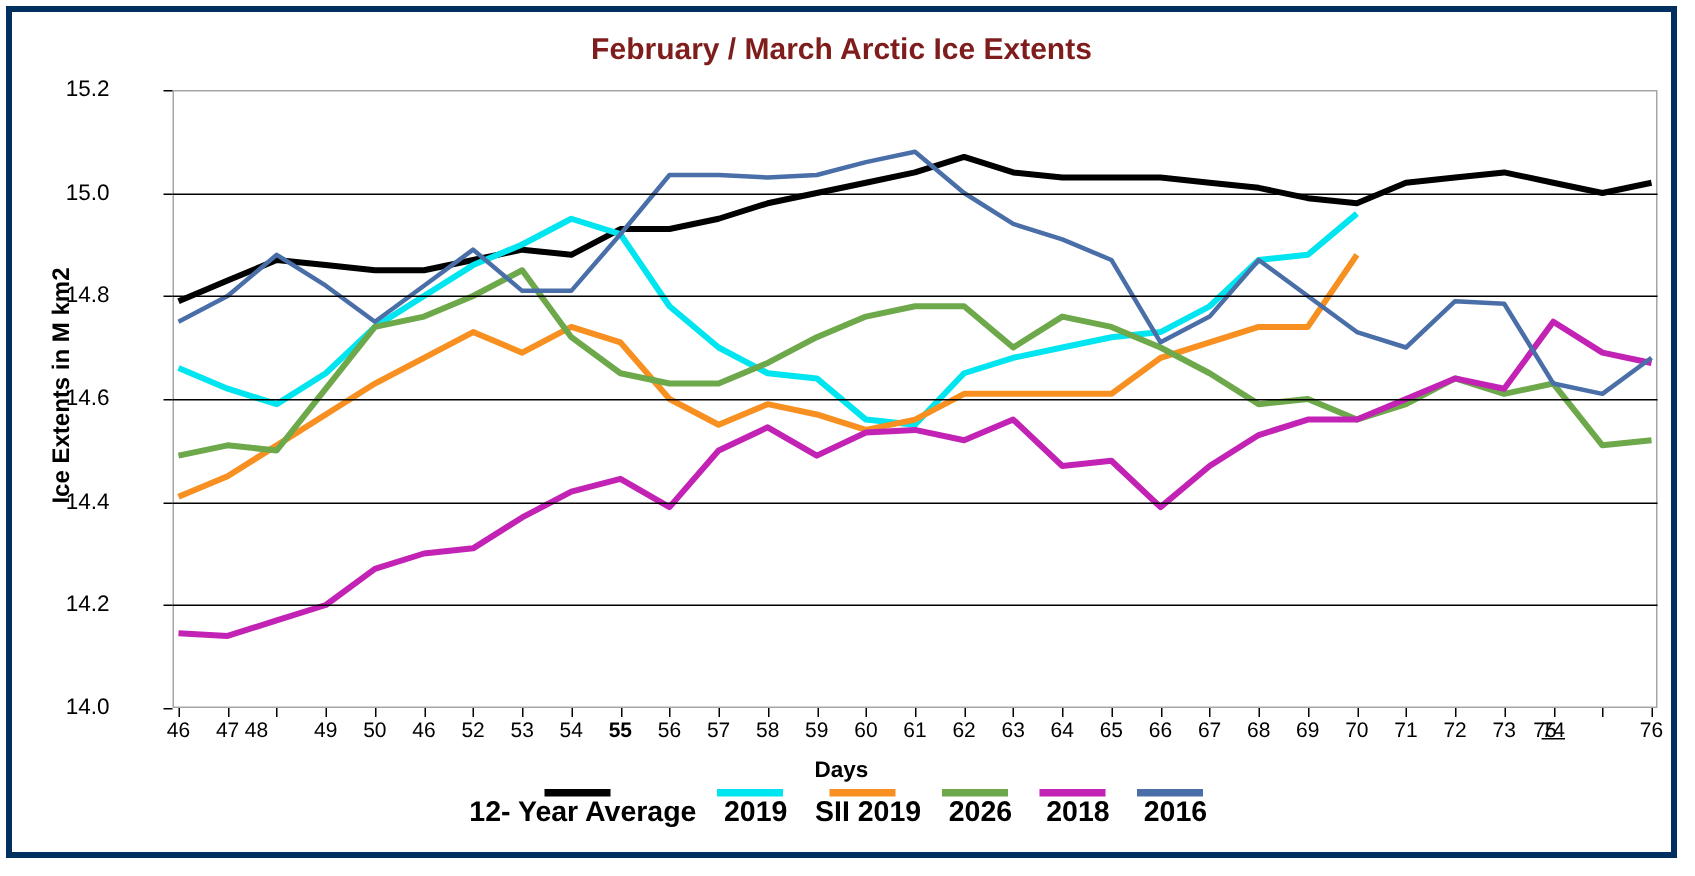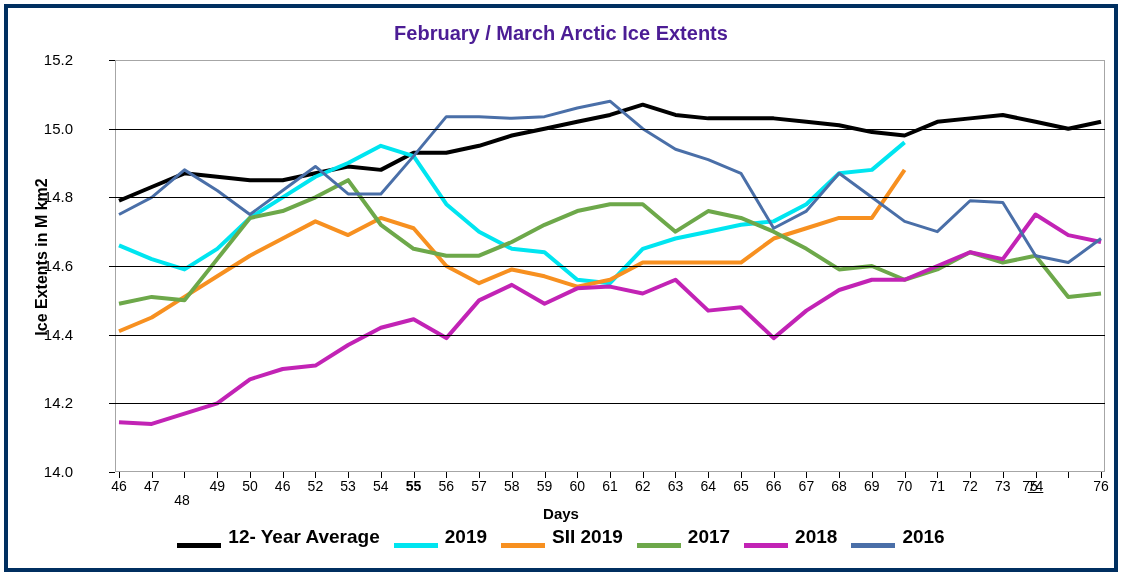--- a/index.html
+++ b/index.html
@@ -12,21 +12,21 @@
   #frame{
     position:absolute;left:4px;top:4px;
     width:1114px;height:568px;
     border:4px solid #002f60;
     background:#ffffff;
     box-sizing:border-box;
   }
   #chart-title{
     position:absolute;left:0;top:14px;width:100%;
     text-align:center;
-    font-size:20px;font-weight:bold;color:#4c1d95;
+    font-size:20px;font-weight:bold;color:#7f1d1d;
     letter-spacing:0px;
   }
   #ylabel{
     position:absolute;
     left:-96px;top:240px;
     width:260px;
     transform:rotate(-90deg);
     transform-origin:center center;
     text-align:center;
     font-size:16px;font-weight:bold;color:#000;
@@ -69,21 +69,21 @@
     top:418px;
     font-size:14px;color:#000;
     text-align:center;width:34px;
     transform:translateX(-17px);
   }
   #legend{
     position:absolute;left:0;top:518px;width:100%;
     display:flex;justify-content:center;align-items:center;
     gap:0px;
   }
-  .legend-item{display:flex;align-items:flex-end;margin:0 7px;}
+  .legend-item{display:flex;align-items:center;margin:0 7px;flex-direction:column;}
   .legend-swatch{display:inline-block;width:44px;height:5px;margin-right:7px;}
   .legend-label{font-size:19px;font-weight:bold;color:#000;white-space:nowrap;}
   svg{display:block;}
 </style>
 </head>
 <body>
 
 <div id="frame">
 
   <div id="chart-title">February / March Arctic Ice Extents</div>
@@ -113,21 +113,21 @@
         <div class="ytick" style="top: 68.6667px;">15.0</div>
         <div class="ytick-mark" style="top: 68.6667px;"></div>
         <div class="ytick" style="top: 0px;">15.2</div>
         <div class="ytick-mark" style="top: 0px;"></div>
       </div>
     <div id="xticks">
         <div class="xtick" style="left: 4px;">46</div>
         <div class="xtick-mark" style="left: 4px;"></div>
         <div class="xtick" style="left: 36.7333px;">47</div>
         <div class="xtick-mark" style="left: 36.7333px;"></div>
-        <div class="xtick" style="left: 67px; margin-top: 14px;">48</div>
+        <div class="xtick" style="left: 56px;">48</div>
         <div class="xtick-mark" style="left: 69.4667px;"></div>
         <div class="xtick" style="left: 102.2px;">49</div>
         <div class="xtick-mark" style="left: 102.2px;"></div>
         <div class="xtick" style="left: 134.933px;">50</div>
         <div class="xtick-mark" style="left: 134.933px;"></div>
         <div class="xtick" style="left: 167.667px;">46</div>
         <div class="xtick-mark" style="left: 167.667px;"></div>
         <div class="xtick" style="left: 200.4px;">52</div>
         <div class="xtick-mark" style="left: 200.4px;"></div>
         <div class="xtick" style="left: 233.133px;">53</div>
@@ -199,21 +199,21 @@
       <div class="legend-item">
         <span class="legend-swatch" style="background: rgb(0, 229, 240);"></span>
         <span class="legend-label">2019</span>
       </div>
       <div class="legend-item">
         <span class="legend-swatch" style="background: rgb(247, 144, 32);"></span>
         <span class="legend-label">SII 2019</span>
       </div>
       <div class="legend-item">
         <span class="legend-swatch" style="background: rgb(109, 168, 74);"></span>
-        <span class="legend-label">2017</span>
+        <span class="legend-label">2026</span>
       </div>
       <div class="legend-item">
         <span class="legend-swatch" style="background: rgb(194, 35, 181);"></span>
         <span class="legend-label">2018</span>
       </div>
       <div class="legend-item">
         <span class="legend-swatch" style="background: rgb(74, 111, 168);"></span>
         <span class="legend-label">2016</span>
       </div>
     </div>

